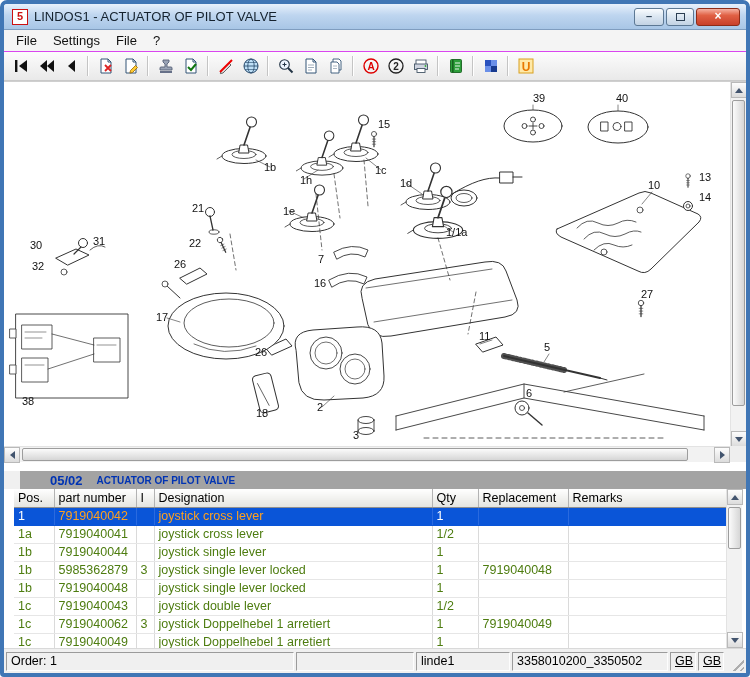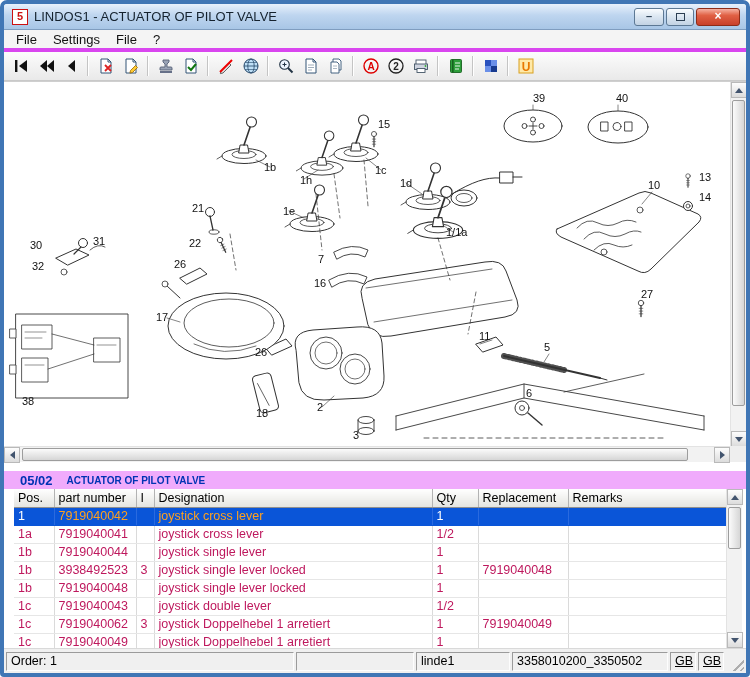--- a/index.html
+++ b/index.html
@@ -19,21 +19,21 @@
              background:linear-gradient(#fafcfe,#dce7f2 45%,#c3d3e4); font-size:11px; line-height:15px;
              color:#2b3e52; text-align:center; padding:0; font-family:"Liberation Sans",sans-serif; }
   .win-btn.min { width:30px; font-weight:bold; }
   .win-btn.max { width:28px; display:flex; align-items:center; justify-content:center; }
   .maxbox { display:block; width:9px; height:8px; border:1.4px solid #2b3e52; }
   .win-btn.close { width:44px; background:linear-gradient(#f6b2a1,#e06044 40%,#c8402a);
                    border-color:#8d2c18; color:#fff; font-weight:bold; font-size:12px; }
 
   
   .menubar { height:22px; background:#f4f4f4; display:flex; align-items:center; padding-left:4px;
-             border-bottom:4px solid #d946ef; }
+             border-bottom:1px solid #d946ef; }
   .menu-item { font-size:13px; color:#111; padding:2px 8px; }
 
   
   .toolbar { height:29px; background:linear-gradient(#fcfcfc,#e9e9e9); border-bottom:1px solid #c9c9c9;
              display:flex; align-items:center; padding:0 4px; }
   .tbtn { width:25px; height:24px; background:transparent; border:1px solid transparent;
           display:flex; align-items:center; justify-content:center; padding:0; }
   .tbtn svg { width:18px; height:18px; display:block; }
   .tsep { width:2px; height:20px; margin:0 4px; border-left:1px solid #c4c4c4; border-right:1px solid #ffffff; }
 
@@ -57,32 +57,32 @@
   .vscroll .sb-thumb { left:1px; right:1px; top:2px; height:92%; background:linear-gradient(90deg,#fbfbfb,#d6d6d6); }
   .tsb .sb-thumb { left:1px; right:1px; top:2px; height:42px; background:linear-gradient(90deg,#fbfbfb,#d6d6d6); }
   .tri { width:0; height:0; }
   .tri.up    { border-left:4px solid transparent; border-right:4px solid transparent; border-bottom:5px solid #42546e; }
   .tri.down  { border-left:4px solid transparent; border-right:4px solid transparent; border-top:5px solid #42546e; }
   .tri.left  { border-top:4px solid transparent; border-bottom:4px solid transparent; border-right:5px solid #42546e; }
   .tri.right { border-top:4px solid transparent; border-bottom:4px solid transparent; border-left:5px solid #42546e; }
 
   
   .parts-gap { height:9px; background:#fff; }
-  .parts-header { height:18px; background:#f0abfc; padding-left:16px; display:flex; align-items:center; }
+  .parts-header { height:18px; background:#a3a3a3; padding-left:30px; display:flex; align-items:center;margin-left:16px; }
   .parts-page  { color:#0033b3; font-weight:bold; font-size:13px; }
   .parts-title { color:#0033b3; font-weight:bold; font-size:10px; margin-left:14px; }
 
   .table-wrap { position:relative; height:159px; background:#fff; padding-left:10px; }
   .table-scroll { height:159px; overflow:hidden; width:712px; }
   table.parts { border-collapse:collapse; table-layout:fixed; width:712px; font-size:12.5px; }
   table.parts th { height:18px; background:linear-gradient(#ffffff,#e4e4e0); border-right:1px solid #b3b3b3;
                    border-bottom:1px solid #8f8f8f; font-weight:normal; text-align:left; padding:0 0 0 4px;
                    font-size:12.5px; white-space:nowrap; overflow:hidden; }
   table.parts td { height:18px; padding:0 0 0 4px; border-right:1px solid #dadada; border-bottom:1px solid #e6e6e6;
-                   overflow:hidden; white-space:nowrap; color:#be185d; }
+                   overflow:hidden; white-space:nowrap; color:#4d7c0f; }
   td.c-part_number { color:#00a000;margin-top:24px; }
   td.c-i { color:#0055d4; }
   tr.selected td { background:#0a55d8; color:#fff; border-right-color:#2a6adf; border-bottom-color:#0a55d8; }
   tr.selected td.c-part_number, tr.selected td.c-designation { color:#ffa11e; }
   .tsb { position:absolute; right:4px; top:0; width:16px; height:159px; display:flex; flex-direction:column;
          background:#f2f2f2; border-left:1px solid #e3e3e3; }
 
   
   .statusbar { height:25px; background:#f0f0f0; border-top:1px solid #d9d9d9; display:flex; align-items:center;
                gap:2px; padding:0 2px; position:relative; }
@@ -532,21 +532,21 @@
               <td class="c-pos">1b</td>
               <td class="c-part_number">7919040044</td>
               <td class="c-i"></td>
               <td class="c-designation">joystick single lever</td>
               <td class="c-qty">1</td>
               <td class="c-replacement"></td>
               <td class="c-remarks"></td>
             </tr>
             <tr>
               <td class="c-pos">1b</td>
-              <td class="c-part_number">3938492523</td>
+              <td class="c-part_number">5985362879</td>
               <td class="c-i">3</td>
               <td class="c-designation">joystick single lever locked</td>
               <td class="c-qty">1</td>
               <td class="c-replacement">7919040048</td>
               <td class="c-remarks"></td>
             </tr>
             <tr>
               <td class="c-pos">1b</td>
               <td class="c-part_number">7919040048</td>
               <td class="c-i"></td>

